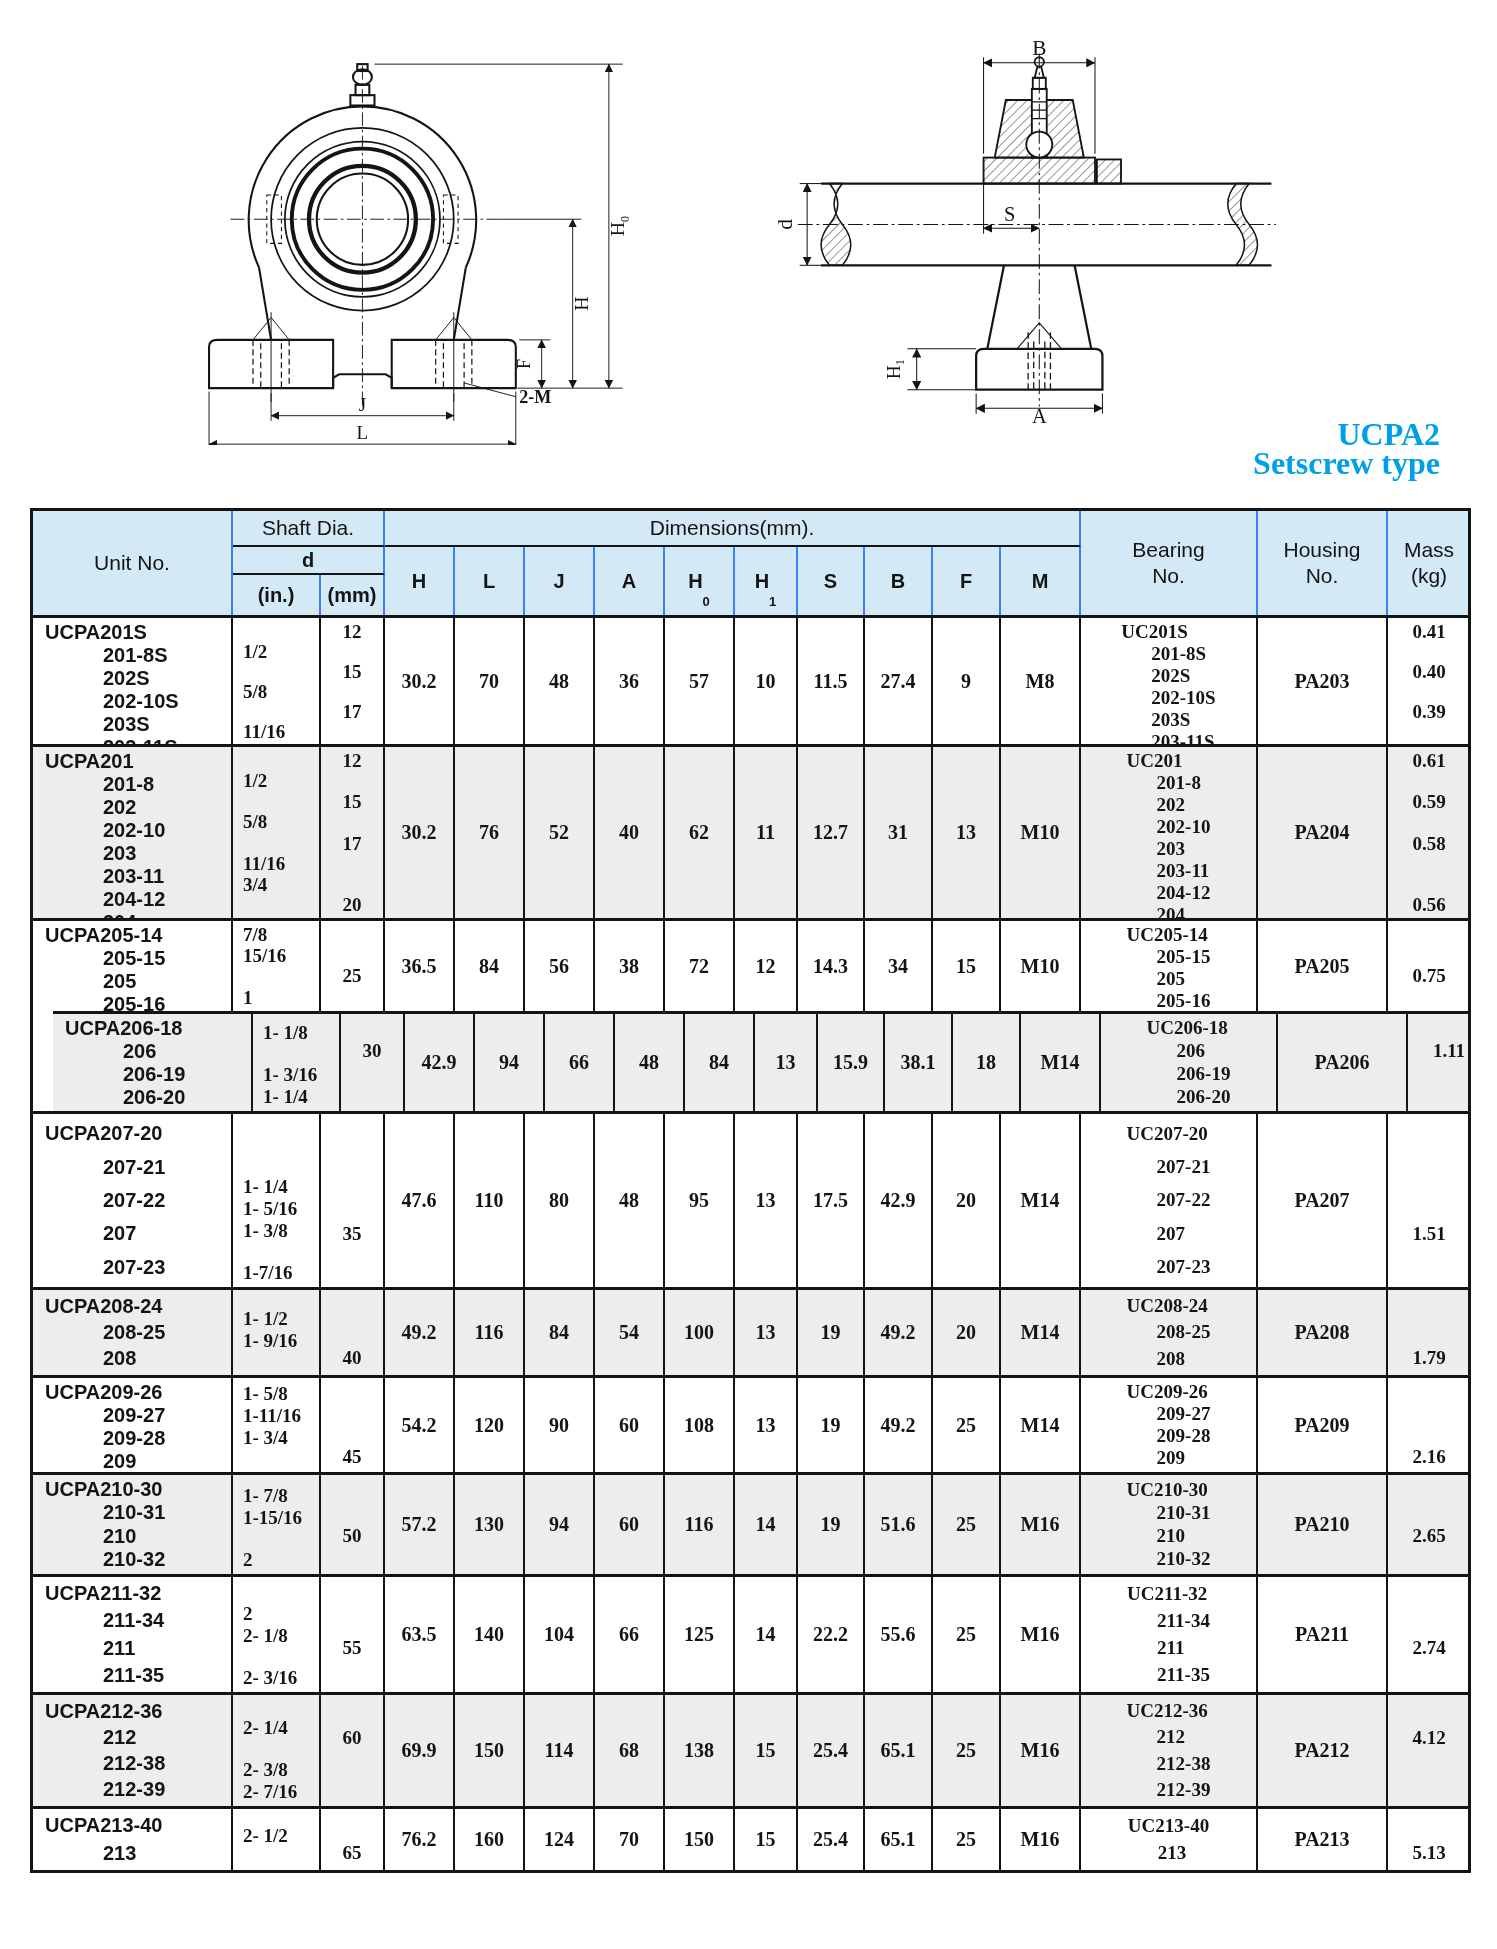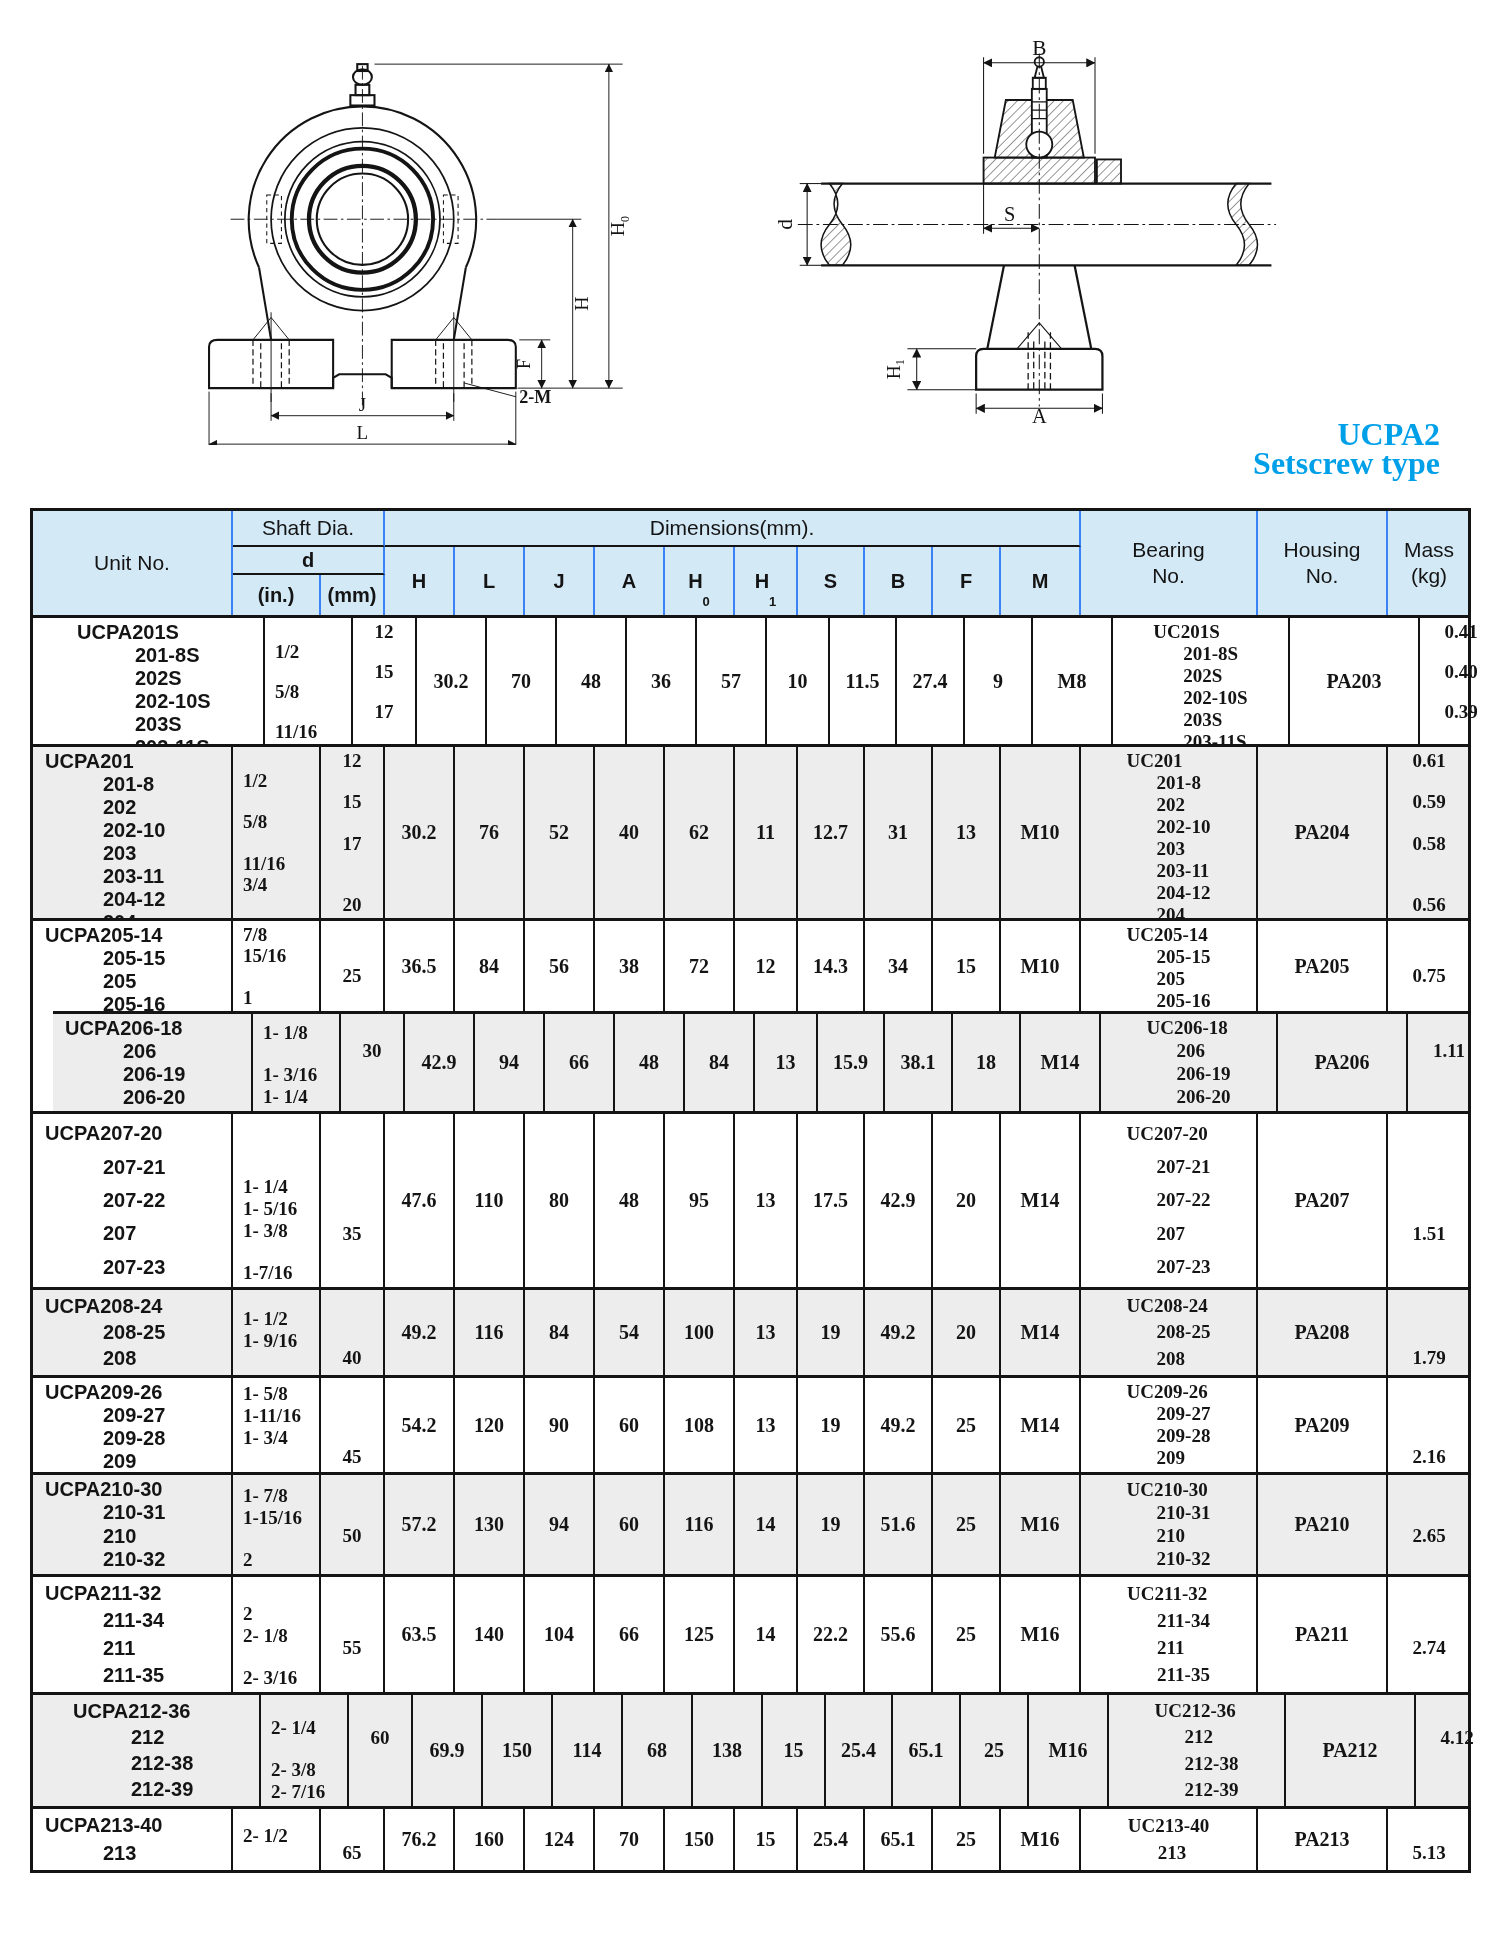--- a/index.html
+++ b/index.html
@@ -294,21 +294,21 @@
           </div>
       </div>
       <div class="hc h-mass">
         <div class="two">
             <div>Mass</div>
             <div>(kg)</div>
           </div>
       </div>
     </div>
     <div class="tbody">
-        <div class="trow" style="height: 126px; padding-left: 32px;">
+        <div class="trow" style="height: 126px;">
           <div class="c unit">
             <div class="vblock">
               <div class="uline">UCPA201S</div>
               <div class="uline cont">201-8S</div>
               <div class="uline cont">202S</div>
               <div class="uline cont">202-10S</div>
               <div class="uline cont">203S</div>
               <div class="uline cont">203-11S</div>
             </div>
           </div>
@@ -945,21 +945,21 @@
           <div class="c housing">
             <div class="housev">PA211</div>
           </div>
           <div class="c masscol">
             <div class="nline"></div>
             <div class="nline"></div>
             <div class="nline">2.74</div>
             <div class="nline"></div>
           </div>
         </div>
-        <div class="trow shaded" style="height: 114px; padding-left: 28px;">
+        <div class="trow shaded" style="height: 114px;">
           <div class="c unit">
             <div class="vblock">
               <div class="uline">UCPA212-36</div>
               <div class="uline cont">212</div>
               <div class="uline cont">212-38</div>
               <div class="uline cont">212-39</div>
             </div>
           </div>
           <div class="c incol">
             <div class="iline">2- 1/4</div>

